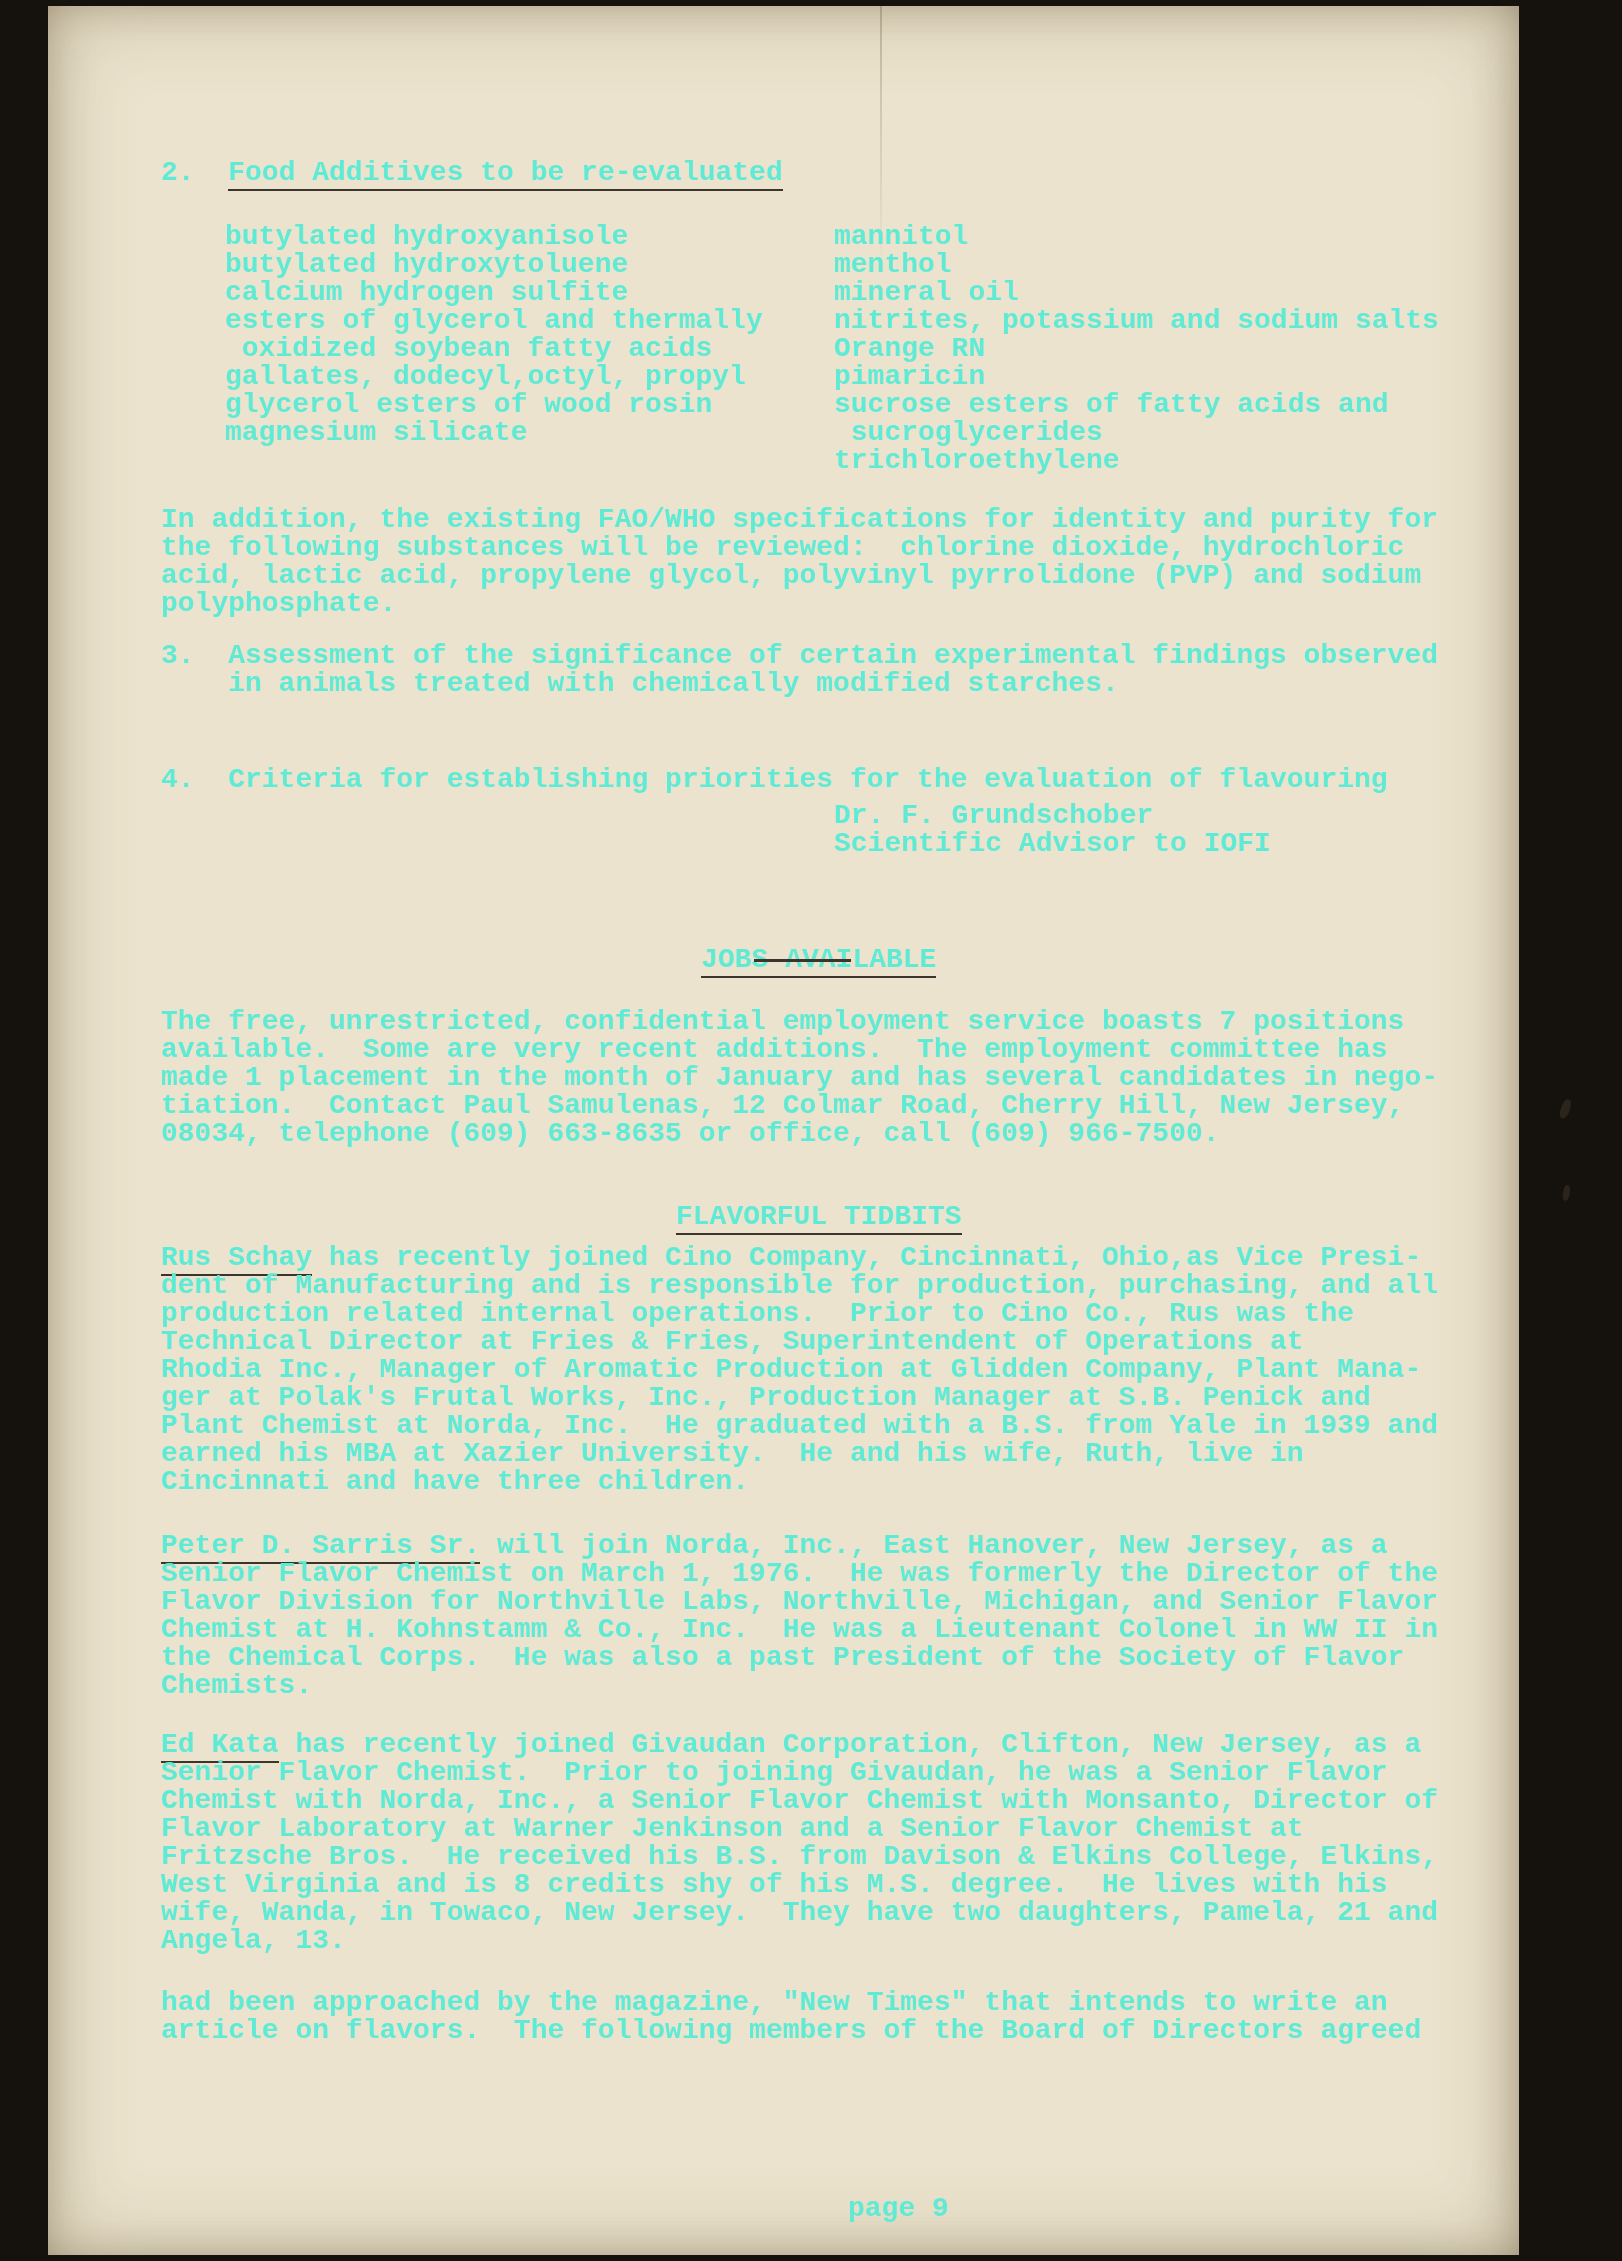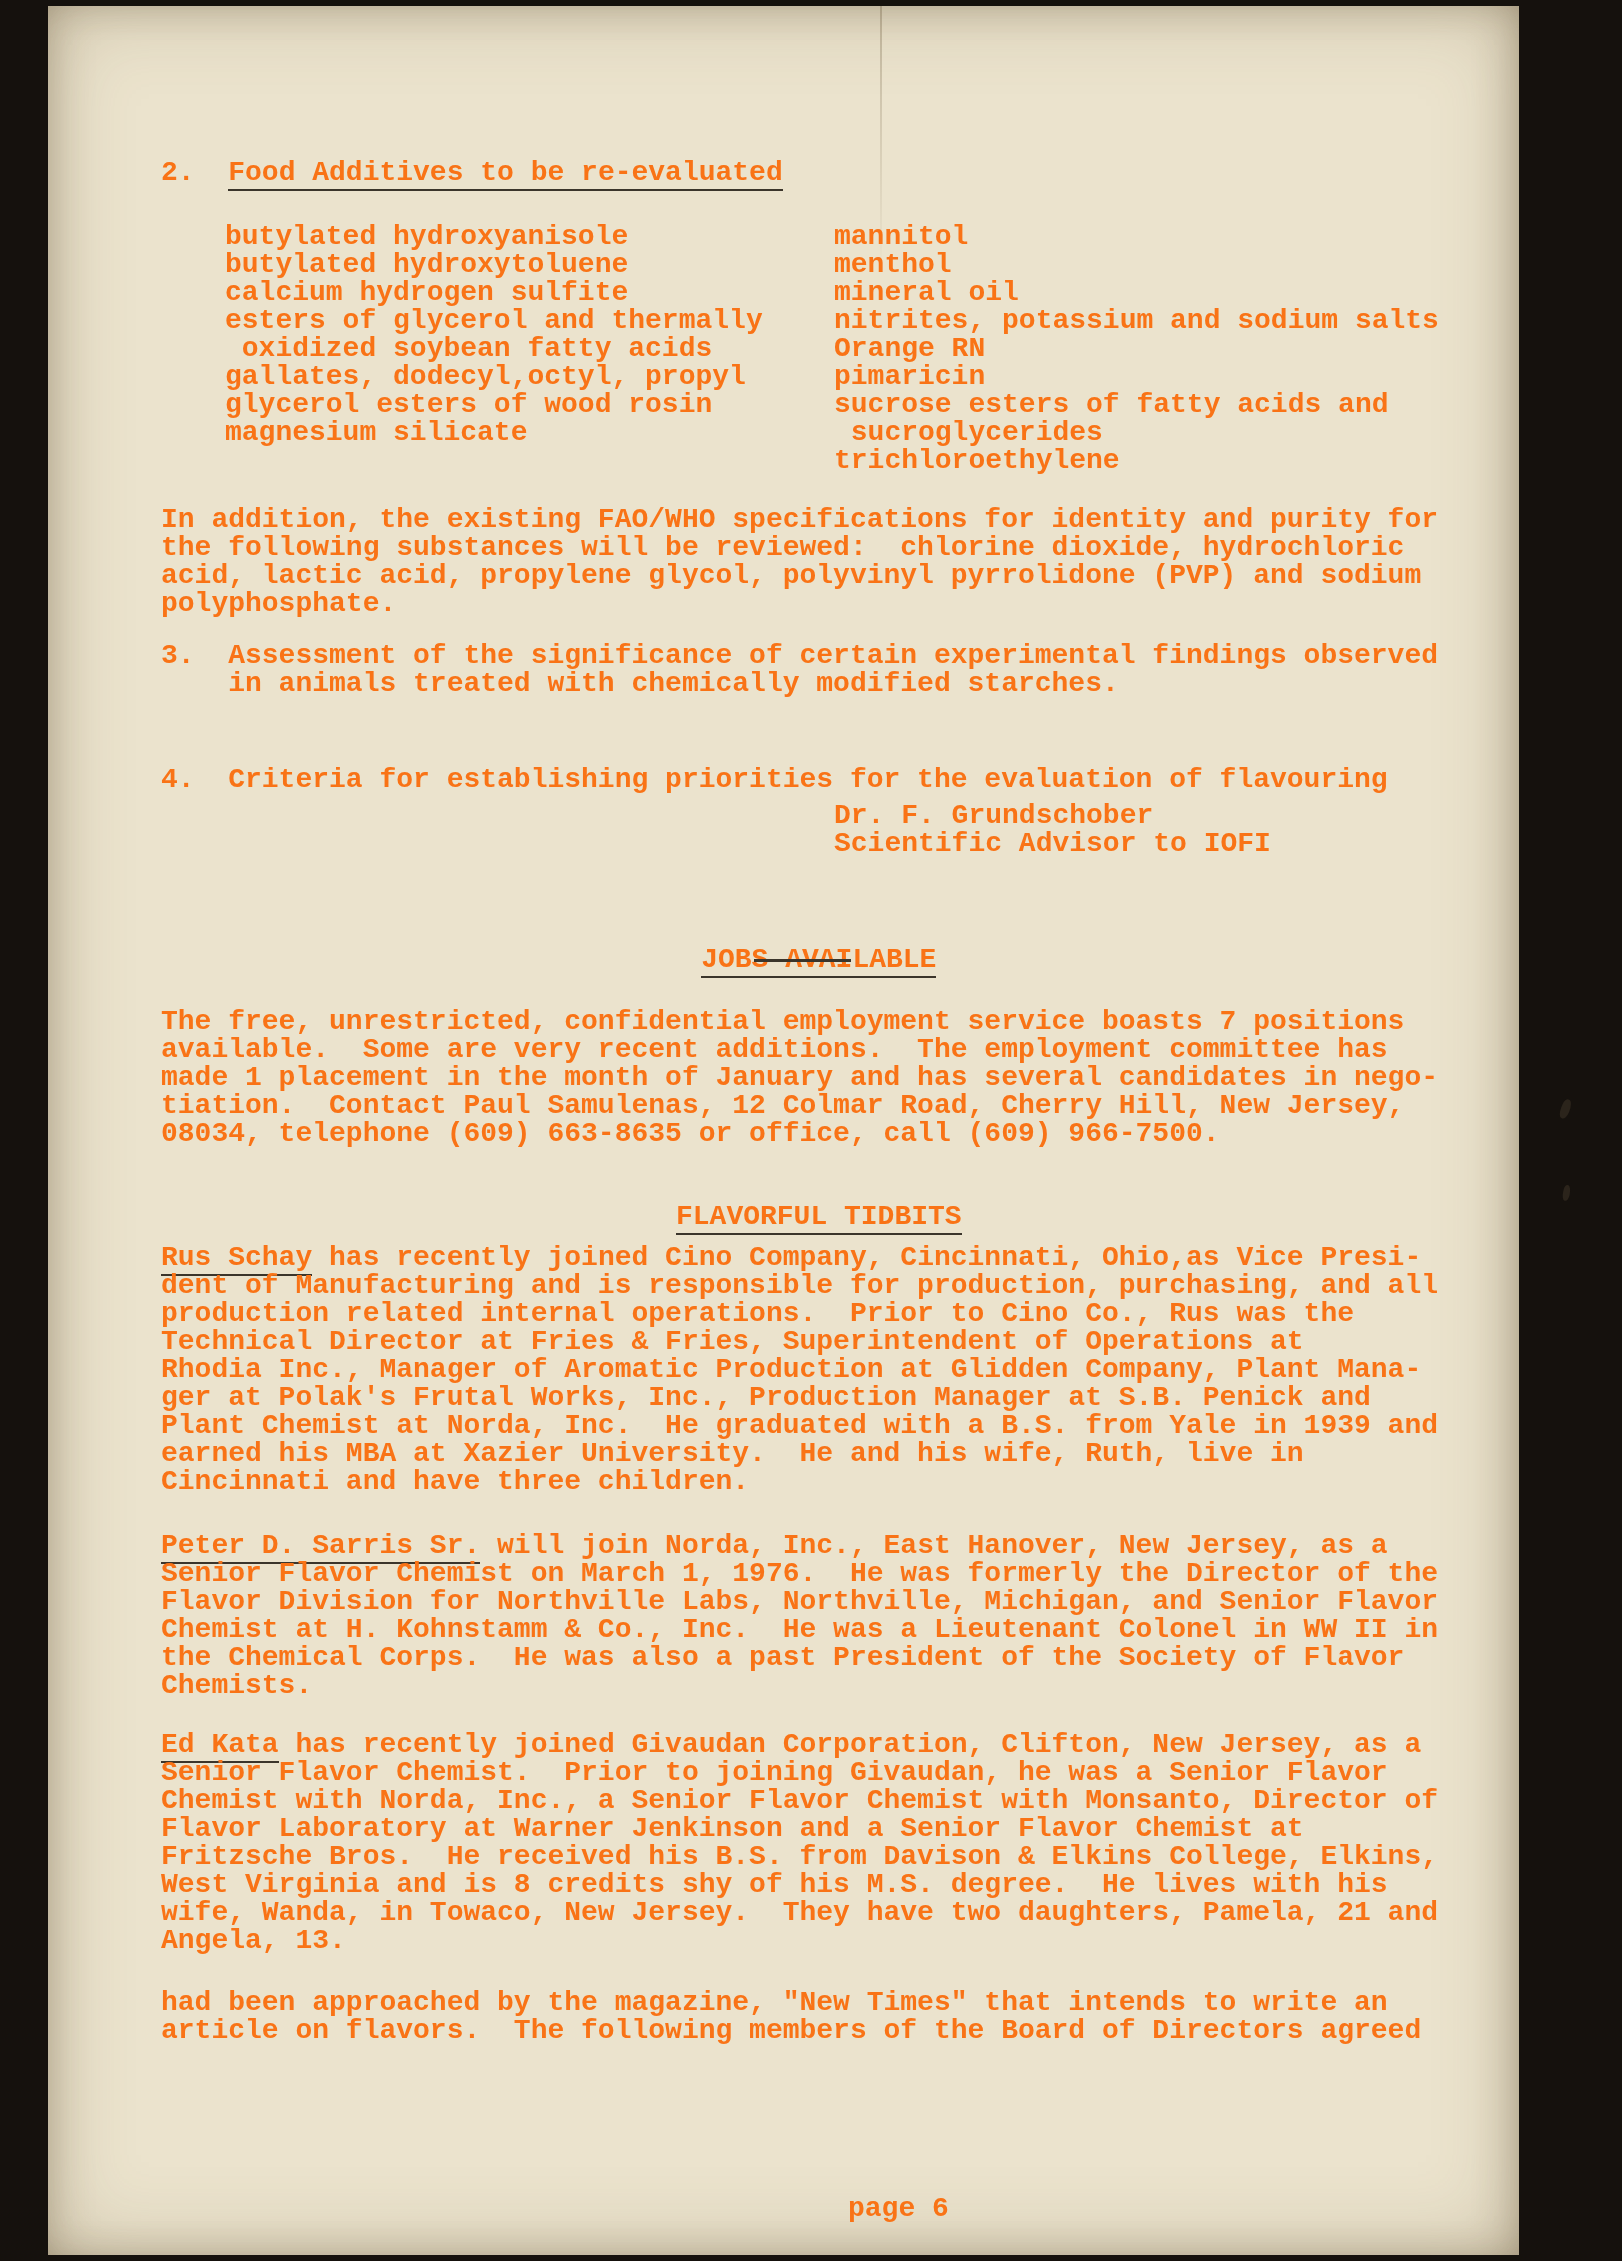--- a/index.html
+++ b/index.html
@@ -15,21 +15,21 @@
     background:#ebe3cd;
     box-shadow: inset 0 0 84px rgba(110,90,55,.30), inset -14px 0 51px -22.5px rgba(80,65,40,.45), inset 14px 0 51px -22.5px rgba(80,65,40,.35);
   }
   .crease{
     position:absolute;left:880px;top:5.6px;width:2.3px;height:265px;
     background:linear-gradient(to bottom, rgba(115,98,68,.35), rgba(115,98,68,0));
   }
   .tblock{
     position:absolute;
     font-size:28px;line-height:28px;font-weight:700;
-    color:#f97316;
+    color:#5eead4;
     white-space:pre;
   }
   .tline{white-space:pre;}
   .u{border-bottom:2.8px solid #3b352b;padding-bottom:0.6px;}
   .center{left:161px;width:1282px;text-align:center;}
   .rule{
     position:absolute;background:#3b352b;
   }
   .artifact{
     position:absolute;background:#2b241b;border-radius:45% 55% 50% 50% / 35% 65% 45% 55%;
@@ -62,17 +62,17 @@
 
 <div class="tblock center" style="top:1175px;">
   <span class="u">FLAVORFUL TIDBITS</span>
 </div>
 
 <div class="tblock" style="left:161px;top:1244px;"><div class="tline"><span class="u">Rus Schay</span> has recently joined Cino Company, Cincinnati, Ohio,as Vice Presi-</div><div class="tline">dent of Manufacturing and is responsible for production, purchasing, and all</div><div class="tline">production related internal operations.  Prior to Cino Co., Rus was the</div><div class="tline">Technical Director at Fries &amp; Fries, Superintendent of Operations at</div><div class="tline">Rhodia Inc., Manager of Aromatic Production at Glidden Company, Plant Mana-</div><div class="tline">ger at Polak's Frutal Works, Inc., Production Manager at S.B. Penick and</div><div class="tline">Plant Chemist at Norda, Inc.  He graduated with a B.S. from Yale in 1939 and</div><div class="tline">earned his MBA at Xazier University.  He and his wife, Ruth, live in</div><div class="tline">Cincinnati and have three children.</div></div>
 <div class="tblock" style="left:161px;top:1532px;"><div class="tline"><span class="u">Peter D. Sarris Sr.</span> will join Norda, Inc., East Hanover, New Jersey, as a</div><div class="tline">Senior Flavor Chemist on March 1, 1976.  He was formerly the Director of the</div><div class="tline">Flavor Division for Northville Labs, Northville, Michigan, and Senior Flavor</div><div class="tline">Chemist at H. Kohnstamm &amp; Co., Inc.  He was a Lieutenant Colonel in WW II in</div><div class="tline">the Chemical Corps.  He was also a past President of the Society of Flavor</div><div class="tline">Chemists.</div></div>
 <div class="tblock" style="left:161px;top:1731px;"><div class="tline"><span class="u">Ed Kata</span> has recently joined Givaudan Corporation, Clifton, New Jersey, as a</div><div class="tline">Senior Flavor Chemist.  Prior to joining Givaudan, he was a Senior Flavor</div><div class="tline">Chemist with Norda, Inc., a Senior Flavor Chemist with Monsanto, Director of</div><div class="tline">Flavor Laboratory at Warner Jenkinson and a Senior Flavor Chemist at</div><div class="tline">Fritzsche Bros.  He received his B.S. from Davison &amp; Elkins College, Elkins,</div><div class="tline">West Virginia and is 8 credits shy of his M.S. degree.  He lives with his</div><div class="tline">wife, Wanda, in Towaco, New Jersey.  They have two daughters, Pamela, 21 and</div><div class="tline">Angela, 13.</div></div>
 <div class="tblock" style="left:161px;top:1989px;"><div class="tline">had been approached by the magazine, "New Times" that intends to write an</div><div class="tline">article on flavors.  The following members of the Board of Directors agreed</div></div>
 
-<div class="tblock" style="left:848px;top:2195px;">page 6</div>
+<div class="tblock" style="left:848px;top:2195px;">page 9</div>
 
 <div class="artifact" style="left:1561px;top:1099px;width:9px;height:20px;transform:rotate(22deg);"></div>
 <div class="artifact" style="left:1563px;top:1185px;width:7.3px;height:16px;transform:rotate(12deg);"></div>
 
 
 </body></html>

